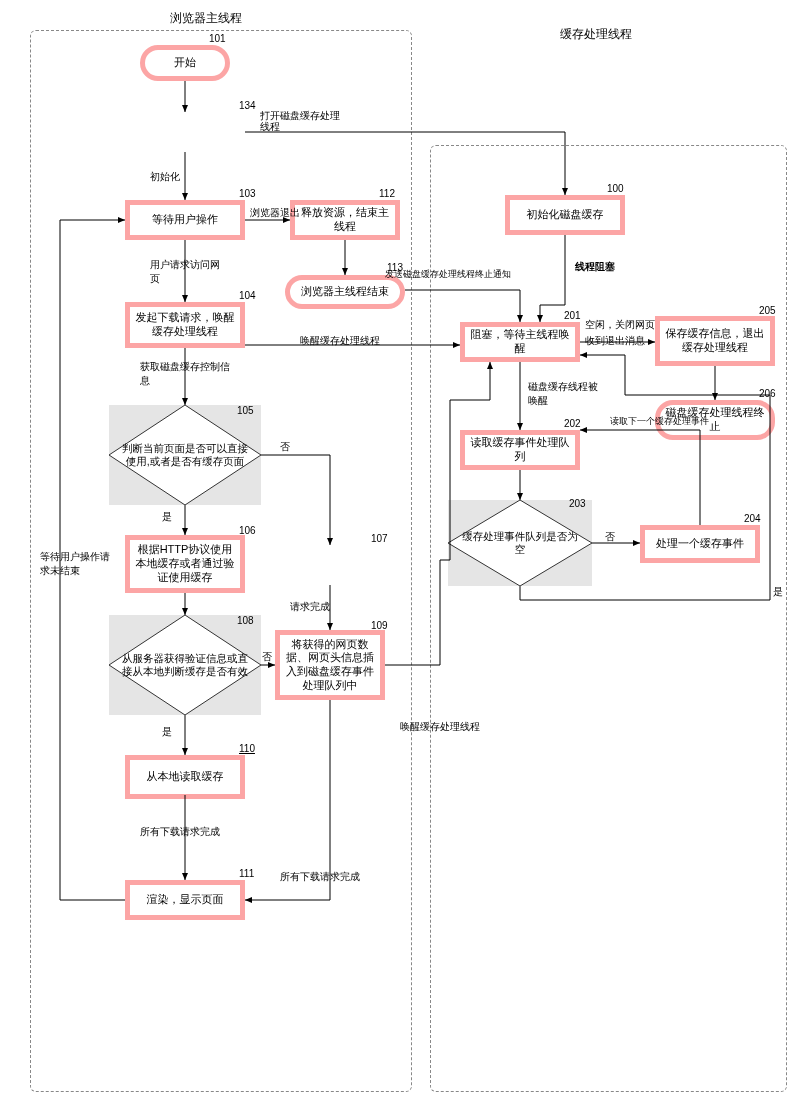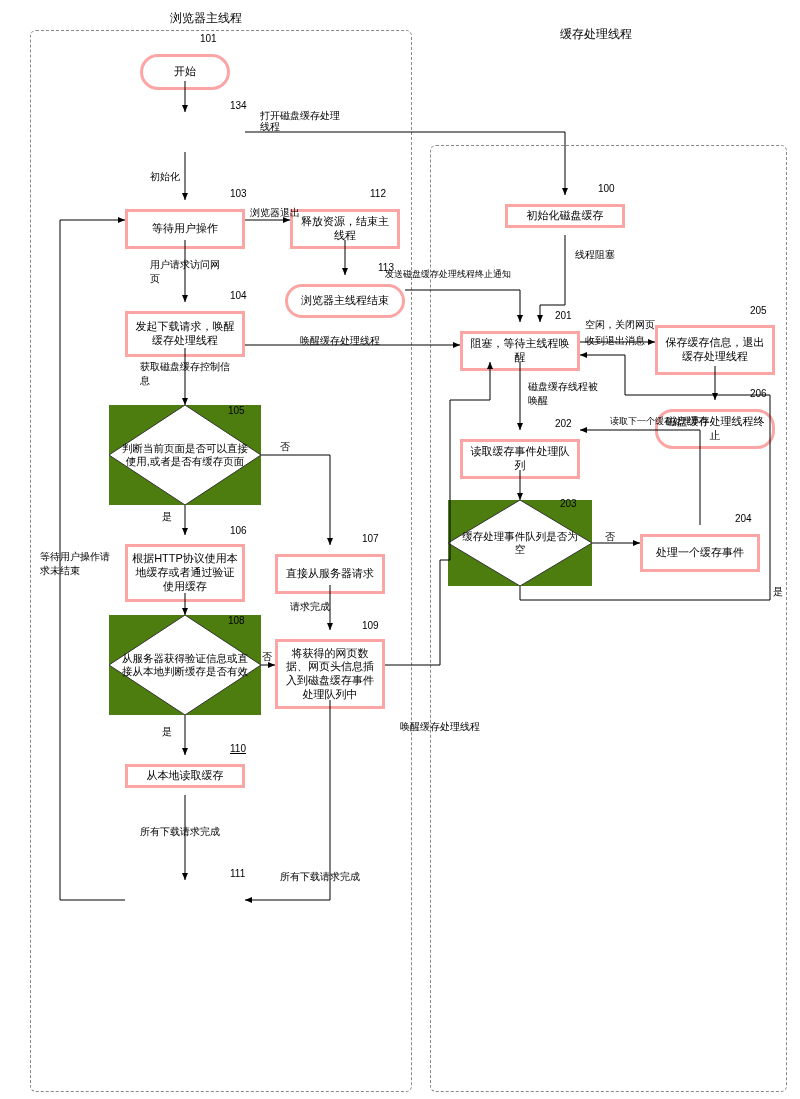--- a/index.html
+++ b/index.html
@@ -20,49 +20,49 @@
     font-size: 12px;
     text-align: center;
   }
   .swimlane {
     position: absolute;
     border: 1px dashed #888;
     border-radius: 6px;
   }
   .box {
     position: absolute;
-    border: 3px solid #fca5a5;
+    border: 5px solid #fca5a5;
     background: #fff;
     display: flex;
     align-items: center;
     justify-content: center;
     text-align: center;
     padding: 2px 4px;
     box-sizing: border-box;
     font-size: 11px;
     line-height: 1.25;
-    margin-top: 9px;
   }
   .label {
     position: absolute;
     font-size: 10px;
     color: #000;
     background: transparent;
     white-space: nowrap;
   }
   .num {
     position: absolute;
     font-size: 10px;
+    margin-left: 9px;
   }
   .terminator {
     border-radius: 18px;
   }
   .diamond {
     position: absolute;
-    background: #4d7c0f;
+    background: #e5e5e5;
     text-decoration: underline;
   }
   .diamond svg { position:absolute; top:0; left:0; width:100%; height:100%; }
   .diamond .dtxt {
     position:absolute;
     top:50%; left:50%;
     transform: translate(-50%, -50%);
     text-align:center;
     font-size:10.5px;
     line-height:1.2;
@@ -107,40 +107,40 @@
     <svg viewBox="0 0 152 100">
         <polygon points="76,0 152,50 76,100 0,50" fill="#fff" stroke="#333" stroke-width="1"></polygon>
       </svg>
     <div class="dtxt">判断当前页面是否可以直接使用,或者是否有缓存页面</div>
   </div>
   <div class="num" style="left:228px; top:405px;">105</div>
 
   <div class="box" style="left:125px; top:535px; width:120px; height:58px;">根据HTTP协议使用本地缓存或者通过验证使用缓存</div>
   <div class="num" style="left:230px; top:525px;">106</div>
 
-  <div class="box" style="left:275px; top:545px; width:110px; height:40px;">直接从服务器请求</div>
   <div class="num" style="left:362px; top:533px;">107</div>
 
   <div class="diamond" style="left:109px; top:615px; width:152px; height:100px;">
     <svg viewBox="0 0 152 100">
         <polygon points="76,0 152,50 76,100 0,50" fill="#fff" stroke="#333" stroke-width="1"></polygon>
       </svg>
     <div class="dtxt">从服务器获得验证信息或直接从本地判断缓存是否有效</div>
   </div>
   <div class="num" style="left:228px; top:615px;">108</div>
 
   <div class="box" style="left:275px; top:630px; width:110px; height:70px;">将获得的网页数据、网页头信息插入到磁盘缓存事件处理队列中</div>
   <div class="num" style="left:362px; top:620px;">109</div>
 
-  <div class="box" style="left:125px; top:755px; width:120px; height:24px;">从本地读取缓存</div>
+  <div class="box" style="left:125px; top:755px; width:120px; height:44px;">从本地读取缓存</div>
   <div class="num" style="left:230px; top:743px;text-decoration:underline;">110</div>
 
+  <div class="box" style="left:125px; top:880px; width:120px; height:40px;">渲染，显示页面</div>
   <div class="num" style="left:230px; top:868px;text-align:right;">111</div>
 
-  <div class="box" style="left:505px; top:195px; width:120px; height:24px;">初始化磁盘缓存</div>
+  <div class="box" style="left:505px; top:195px; width:120px; height:40px;">初始化磁盘缓存</div>
   <div class="num" style="left:598px; top:183px;">100</div>
 
   <div class="box" style="left:460px; top:322px; width:120px; height:40px;">阻塞，等待主线程唤醒</div>
   <div class="num" style="left:555px; top:310px;">201</div>
 
   <div class="box" style="left:655px; top:316px; width:120px; height:50px;">保存缓存信息，退出缓存处理线程</div>
   <div class="num" style="left:750px; top:305px;">205</div>
 
   <div class="box terminator" style="left:655px; top:400px; width:120px; height:40px;">磁盘缓存处理线程终止</div>
   <div class="num" style="left:750px; top:388px;">206</div>
@@ -167,21 +167,21 @@
   <div class="label" style="left:162px; top:510px;">是</div>
   <div class="label" style="left:280px; top:440px;">否</div>
   <div class="label" style="left:290px; top:600px;">请求完成</div>
   <div class="label" style="left:262px; top:650px;">否</div>
   <div class="label" style="left:162px; top:725px;">是</div>
   <div class="label" style="left:140px; top:825px;">所有下载请求完成</div>
   <div class="label" style="left:280px; top:870px;">所有下载请求完成</div>
   <div class="label" style="left:40px; top:550px; white-space:normal; width:70px;">等待用户操作请求未结束</div>
   <div class="label" style="left:300px; top:334px;">唤醒缓存处理线程</div>
   <div class="label" style="left:385px; top:268px; font-size:9px;">发送磁盘缓存处理线程终止通知</div>
-  <div class="label" style="left:575px; top:248px;">线程阻塞</div>
+  <div class="label" style="left:575px; top:260px;font-weight:bold;">线程阻塞</div>
   <div class="label" style="left:585px; top:318px;">空闲，关闭网页</div>
   <div class="label" style="left:585px; top:334px;">收到退出消息</div>
   <div class="label" style="left:528px; top:380px; white-space:normal; width:70px;">磁盘缓存线程被唤醒</div>
   <div class="label" style="left:610px; top:415px; font-size:9px;">读取下一个缓存处理事件</div>
   <div class="label" style="left:605px; top:530px;">否</div>
   <div class="label" style="left:773px; top:585px;">是</div>
   <div class="label" style="left:400px; top:720px; white-space:normal; width:80px; text-align:center;">唤醒缓存处理线程</div>
 
   <svg class="arrows">
     <defs>

